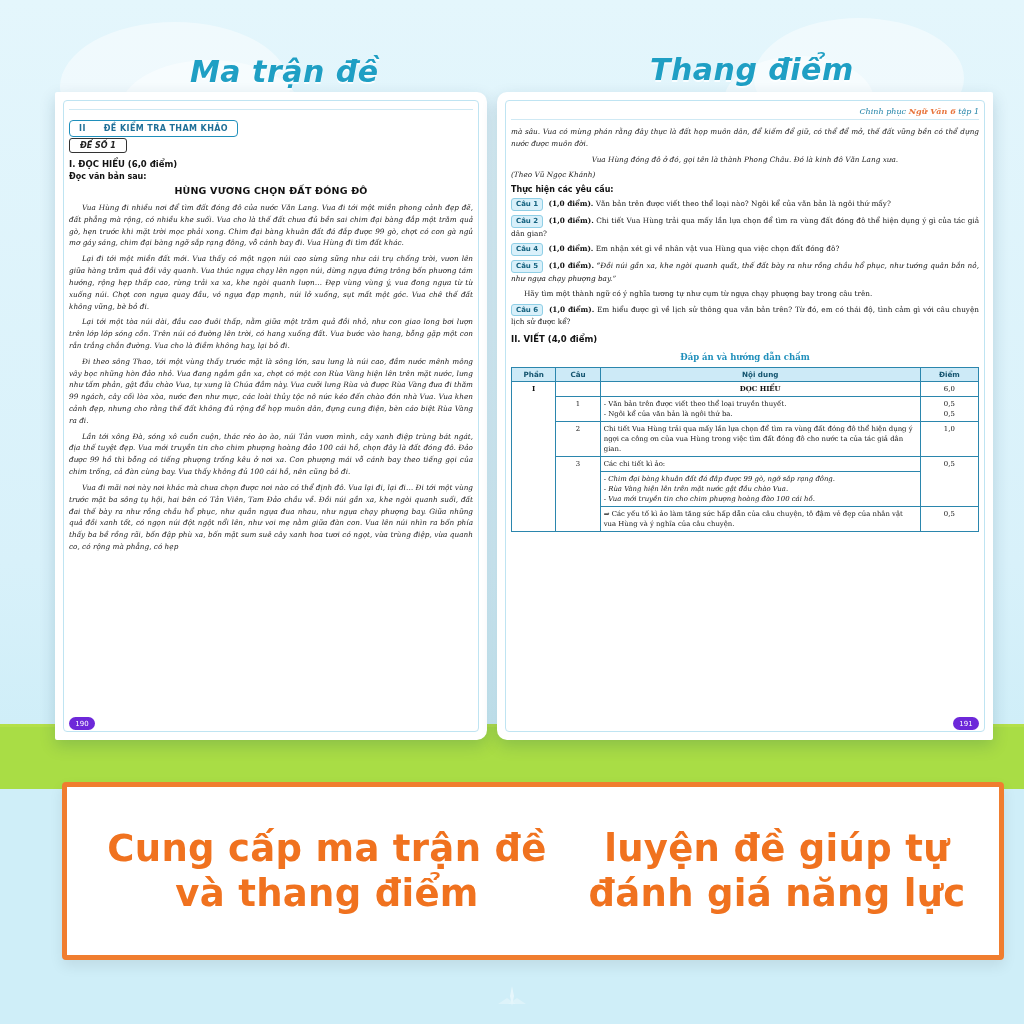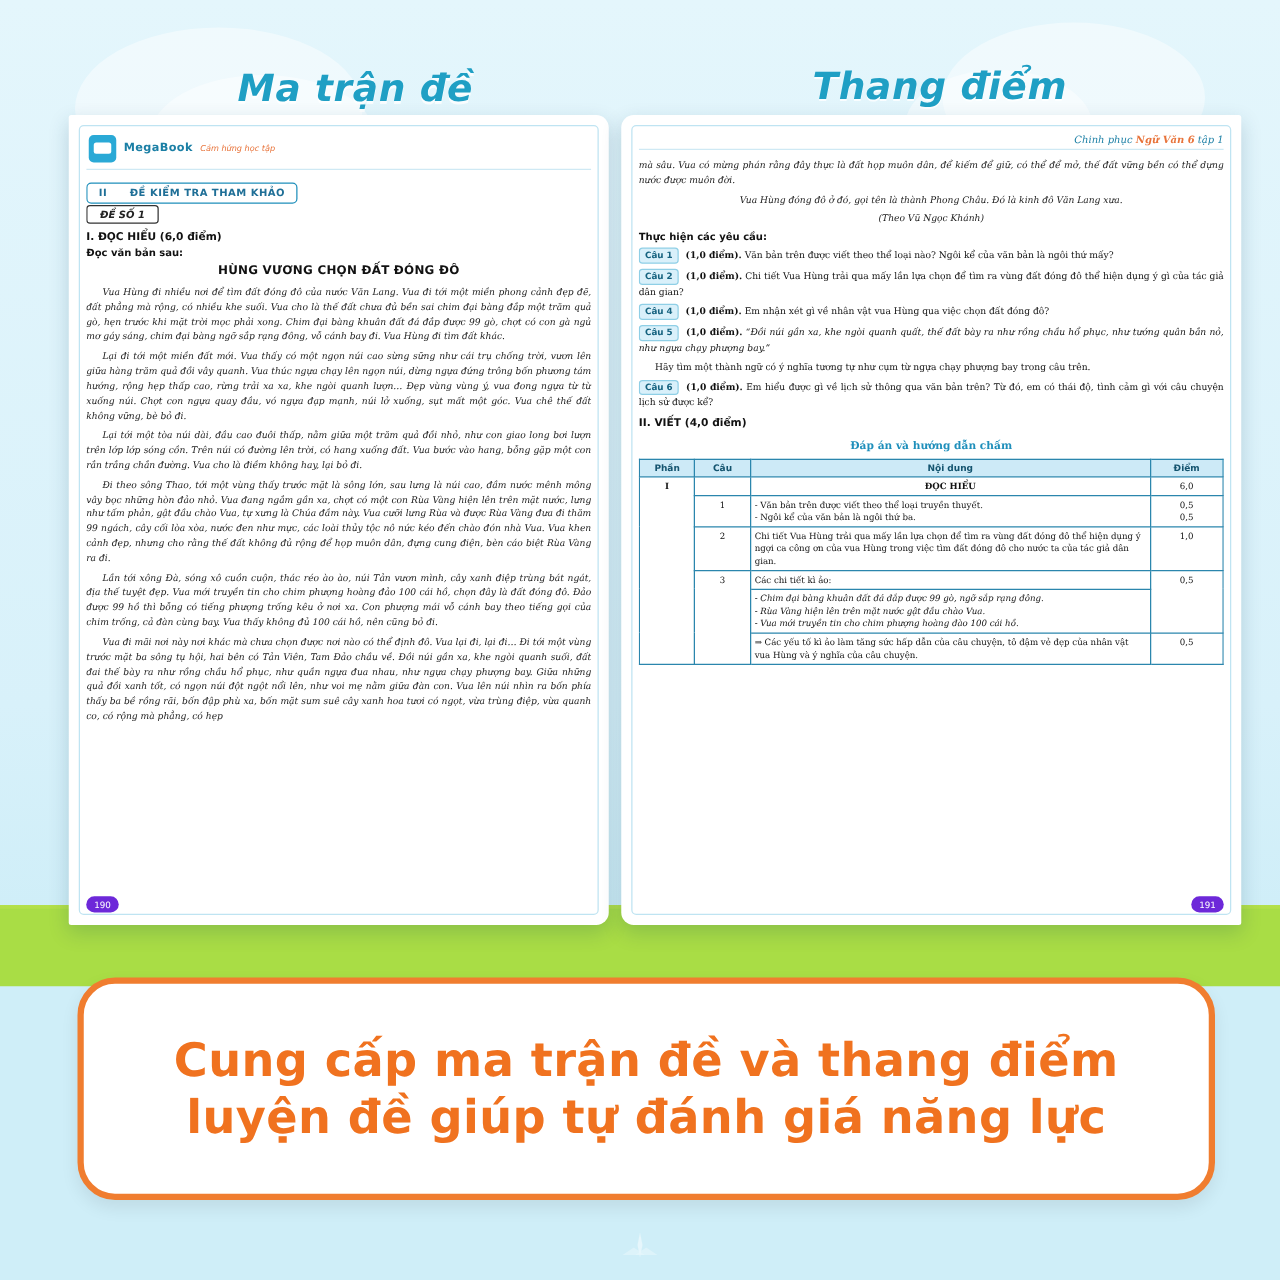--- a/index.html
+++ b/index.html
@@ -58,21 +58,21 @@
   }
   .row-right{display:flex;margin:1px 0 6px 0;font-style:italic;}
   .sec{font-size:8.5px;font-weight:bold;color:#111;margin:6px 0 3px 0;}
   .lbl{font-size:8px;font-weight:bold;color:#111;margin:3px 0 4px 0;}
   .doc-title{text-align:center;font-size:9.5px;font-weight:bold;color:#111;margin:4px 0 6px 0;letter-spacing:.2px;}
   p.body{
     font-family:"DejaVu Serif", serif;font-style:italic;font-size:7.3px;line-height:1.62;
     color:#1a1a1a;text-align:justify;margin:0 0 4px 0;text-indent:13px;
   }
   p.body.center{text-align:center;text-indent:0;}
-  p.body.right{text-align:center;text-indent:0;}
+  p.body.right{text-align:left;text-indent:0;}
   .pgnum{
     position:absolute;bottom:10px;width:26px;height:13px;border-radius:7px;background:#6d28d9;
     color:#fff;font-size:7px;display:flex;align-items:center;justify-content:center;font-weight:normal;
   }
   #pg-left{left:14px;}
   #pg-right{right:14px;}
   .rtitle{font-family:"DejaVu Serif",serif;font-style:italic;font-size:8px;color:#1b7fa5;text-align:right;}
   .rtitle b{color:#e8733a;}
 
   
@@ -92,22 +92,22 @@
   td.c{text-align:center;}
   td.b{font-weight:bold;text-align:center;}
   .col-phan{width:8%;}
   .col-cau{width:8%;}
   .col-diem{width:11%;}
   .ital{font-style:italic;}
 
   
   .banner{
     position:absolute;left:62px;top:782px;width:900px;height:168px;background:#ffffff;
-    border:5px solid #f07d2f;border-radius:30px;display:flex;flex-direction:column;
-    align-items:center;justify-content:center;box-shadow:0 6px 14px rgba(0,0,0,.08);
+    border:5px solid #f07d2f;border-radius:4px;display:flex;flex-direction:row;
+    align-items:center;justify-content:center;box-shadow:0 6px 14px rgba(0,0,0,.08);padding-left:32px;
   }
   .banner-line{
     font-family:"DejaVu Sans",sans-serif;font-weight:bold;font-size:37px;color:#f0721f;
     letter-spacing:.3px;line-height:1.22;text-align:center;
   }
   .sparkle{position:absolute;left:50%;transform:translateX(-50%);bottom:14px;width:40px;height:26px;opacity:.55;}
 </style>
 </head>
 <body>
 
@@ -121,25 +121,20 @@
   <div class="grass-band"></div>
 </div>
 
 <div class="head-title" id="h-left">Ma trận đề</div>
 <div class="head-title" id="h-right">Thang điểm</div>
 
 <div class="page" id="page-left">
   <div class="page-border"></div>
   <div class="page-inner">
 
-    <div class="mega-head">
-      <div class="mega-logo"></div>
-      <div class="mega-name">MegaBook</div>
-      <div class="mega-sub">Cảm hứng học tập</div>
-    </div>
     <div class="head-rule"></div>
 
     <div class="chip">
       <span class="rn">II</span>
       <span>ĐỀ KIỂM TRA THAM KHẢO</span>
     </div>
 
     <div class="row-right">
       <span class="dechip">ĐỀ SỐ 1</span>
     </div>

